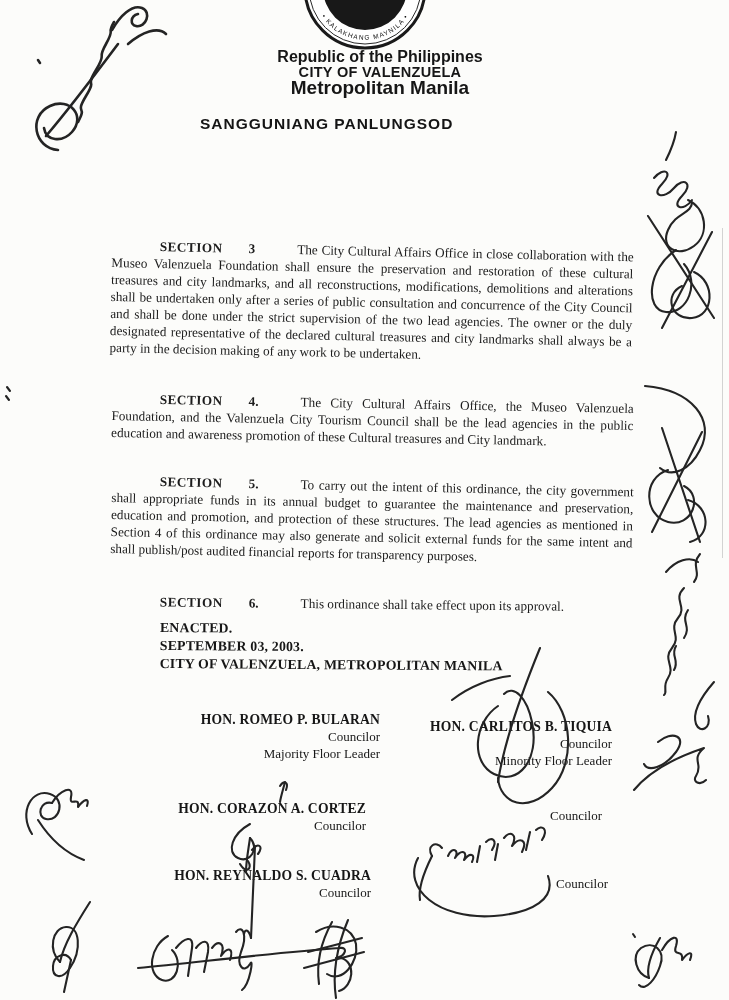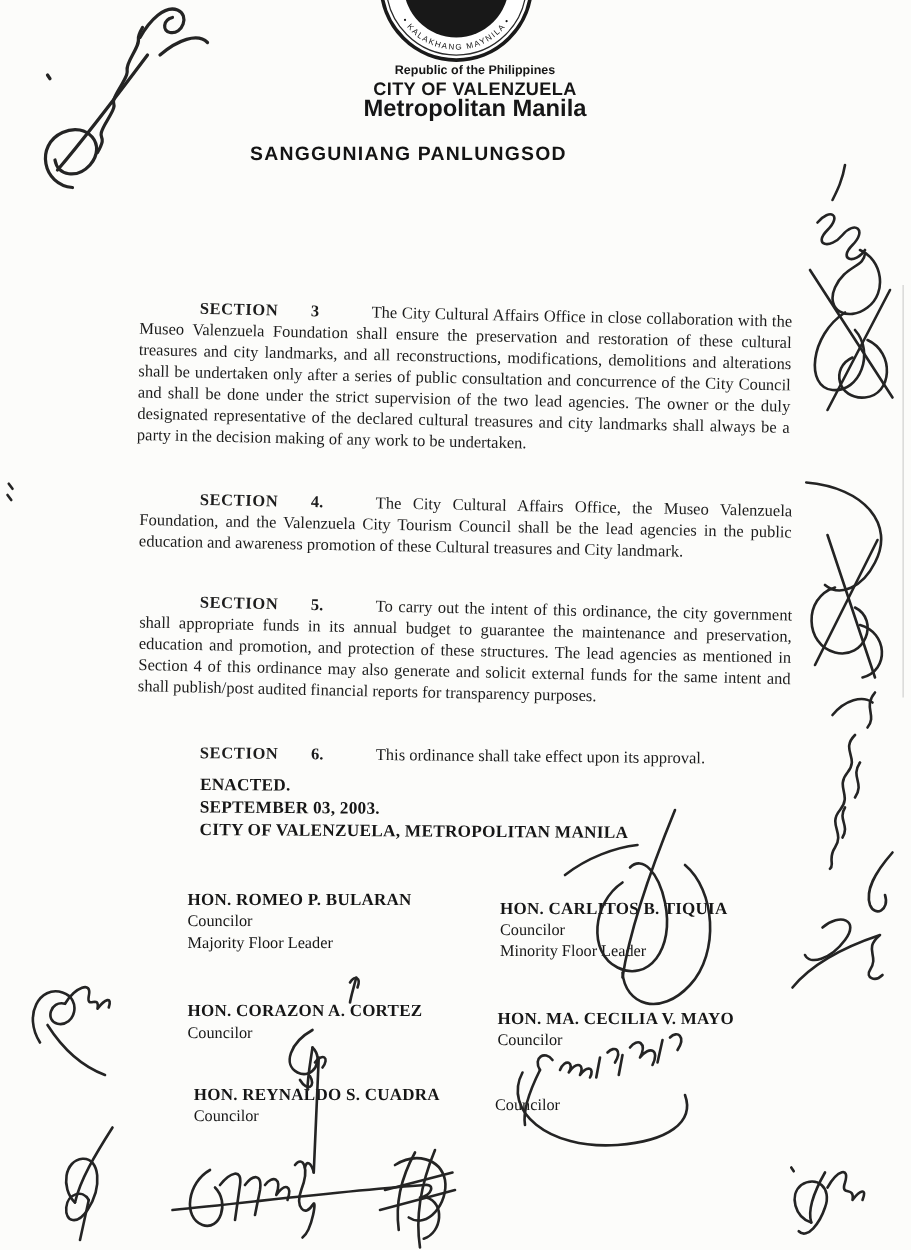--- a/index.html
+++ b/index.html
@@ -9,42 +9,42 @@
     margin:0 auto;
     background:#fcfcfa;
     overflow:hidden;
     color:#1b1b1b;
     font-family:"Liberation Serif", serif;
   }
   
   .seal{position:absolute;left:295px;top:0;width:140px;height:55px;}
   .hdr{position:absolute;left:230px;top:50px;width:300px;text-align:center;
        font-family:"Liberation Sans", sans-serif;font-weight:bold;color:#161616;}
-  .hdr .l1{font-size:10px;line-height:14px;}
+  .hdr .l1{font-size:16px;line-height:14px;}
   .hdr .l2{font-size:14.5px;line-height:16px;letter-spacing:.3px;}
   .hdr .l3{font-size:19px;line-height:15px;}
   .council{position:absolute;left:200px;top:115px;width:360px;text-align:left;
        font-family:"Liberation Sans", sans-serif;font-weight:bold;
        font-size:15.5px;letter-spacing:1px;color:#141414;}
   
   .pageinfo{position:absolute;left:128px;top:150px;font-size:13.5px;line-height:18px;color:#1d1d1d;}
   
   .section{
     position:absolute;left:112px;width:522px;
     font-size:13.2px;line-height:17px;
     text-align:justify;text-indent:48px;
     transform-origin:left top;color:#1c1c1c;margin:0;
   }
   .sec-label{font-weight:bold;letter-spacing:.5px;margin-right:26px;}
   .sec-num{font-weight:bold;margin-right:42px;}
   
   .enact{position:absolute;left:160px;top:619px;font-weight:bold;font-size:13.8px;
          line-height:18px;letter-spacing:.2px;transform:rotate(.4deg);transform-origin:left top;color:#161616;}
   
-  .sig-block{position:absolute;text-align:left;color:#161616;}
+  .sig-block{position:absolute;text-align:right;color:#161616;}
   .sig-block .name{font-weight:bold;font-size:13.6px;line-height:16px;letter-spacing:.2px;}
   .sig-block .title,.sig-block .subtitle{font-size:13px;line-height:17px;}
   
   .ink{position:absolute;left:0;top:0;width:729px;height:1000px;pointer-events:none;}
   .ink path{fill:none;stroke:#242424;stroke-width:2.1;stroke-linecap:round;stroke-linejoin:round;}
   .ink .thick path{stroke-width:2.6;}
   .scan-line{position:absolute;left:722px;top:228px;width:1px;height:330px;background:#bdbdbd;opacity:.65;}
 </style>
 </head>
 <body>
@@ -107,21 +107,20 @@
     <div class="title">Councilor</div>
     <div class="subtitle">Minority Floor Leader</div>
   </div>
 
   <div class="sig-block" style="left:150px;top:801px;width:216px;">
     <div class="name">HON. CORAZON A. CORTEZ</div>
     <div class="title">Councilor</div>
   </div>
 
   <div class="sig-block" style="left:398px;top:807px;width:204px;">
-    <div class="name">HON. MA. CECILIA V. MAYO</div>
     <div class="title">Councilor</div>
   </div>
 
   <div class="sig-block" style="left:155px;top:868px;width:216px;">
     <div class="name">HON. REYNALDO S. CUADRA</div>
     <div class="title">Councilor</div>
   </div>
 
   <div class="sig-block" style="left:396px;top:875px;width:212px;">
     <div class="title">Councilor</div>

